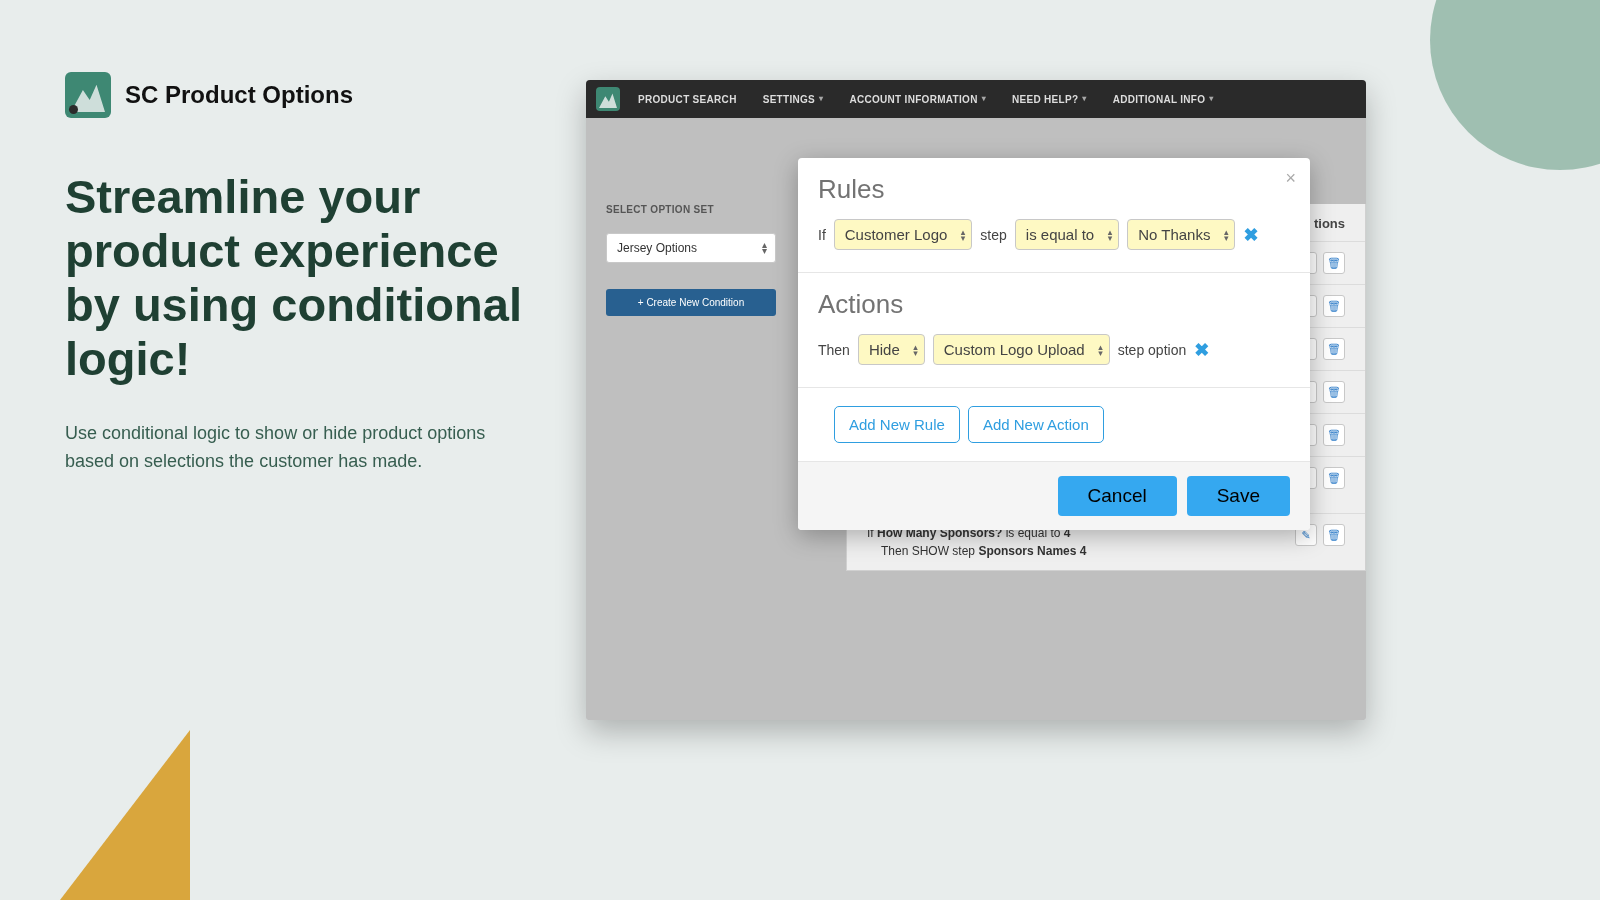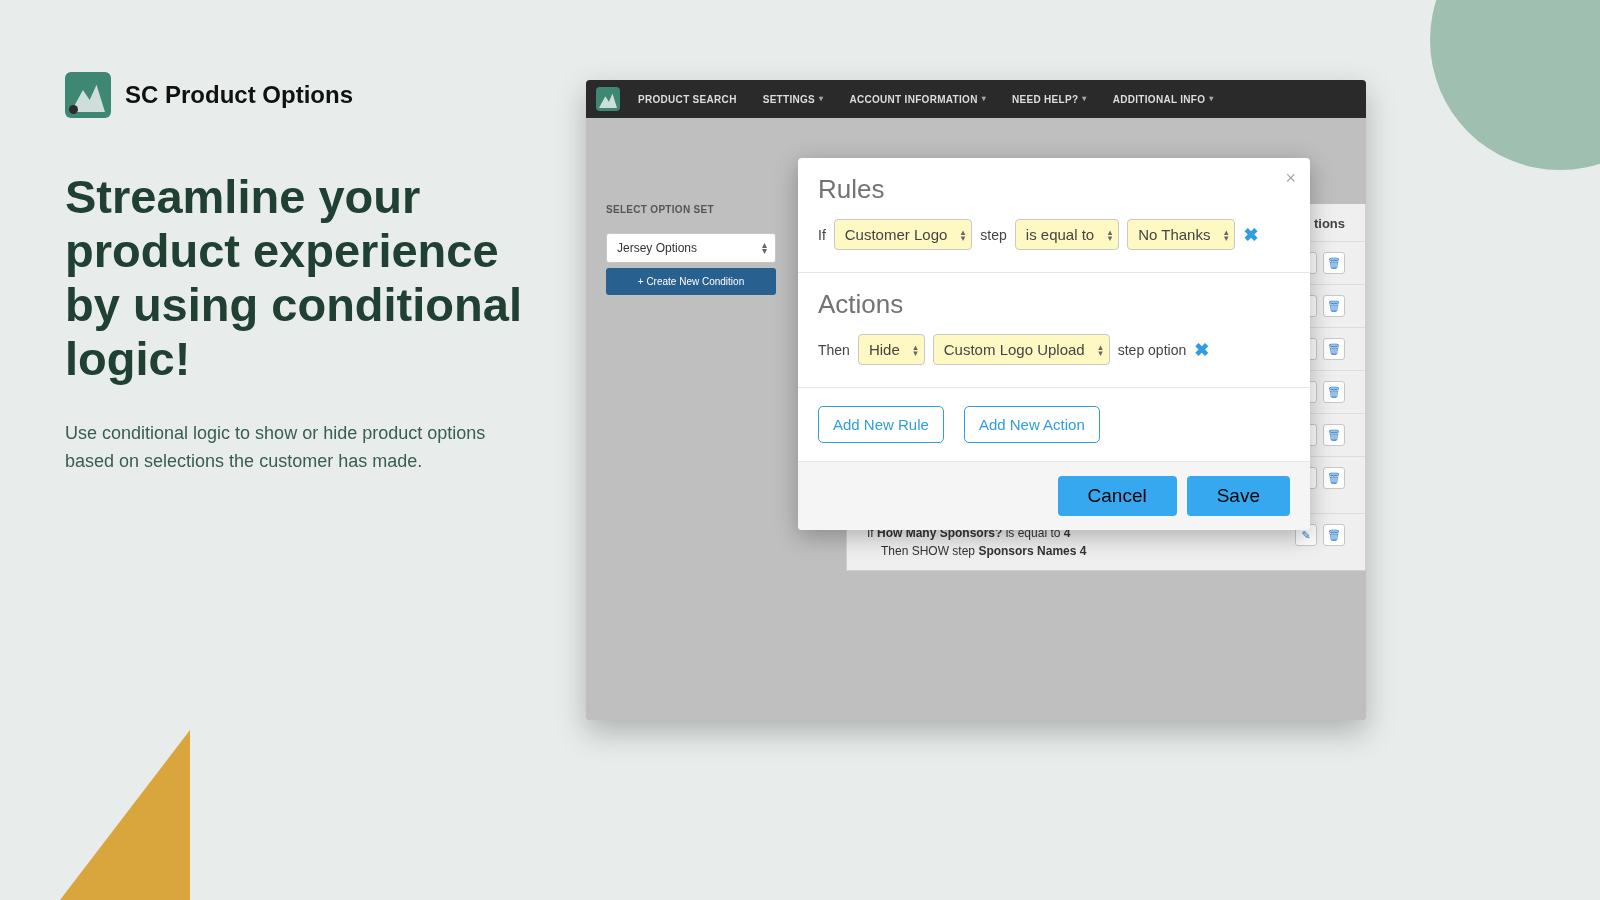--- a/index.html
+++ b/index.html
@@ -23,21 +23,21 @@
 .app-window { position: absolute; left: 586px; top: 80px; width: 780px; height: 640px; background: #bfbfbf; box-shadow: 0 12px 30px rgba(0,0,0,0.25); border-radius: 4px; overflow: hidden; }
 .app-nav { height: 38px; background: #2a2a2a; display: flex; align-items: center; padding: 0 10px; font-size: 10px; color: #ddd; letter-spacing: 0.3px; }
 .nav-logo { width: 24px; height: 24px; background: #3e8873; border-radius: 4px; margin-right: 18px; position: relative; }
 .nav-logo::before { content: ""; position: absolute; inset: 3px; background: #e8edec; clip-path: polygon(0 100%, 35% 35%, 55% 65%, 75% 20%, 100% 100%); opacity: 0.85; }
 .nav-item { margin-right: 26px; text-transform: uppercase; display: flex; align-items: flex-start; gap: 4px; cursor: pointer; font-weight: bold; }
 .chev { font-size: 8px; opacity: .7; }
 
 .app-body { position: relative; background: #bfbfbf; height: calc(100% - 38px); }
 .sidebar { position: absolute; left: 20px; top: 86px; width: 180px; }
 .section-label { font-size: 10px; font-weight: 700; color: #555; letter-spacing: 0.3px; margin-bottom: 18px; }
-.faux-select { width: 170px; padding: 7px 10px; background: #fff; border: 1px solid #c8c8c8; border-radius: 3px; font-size: 12px; position: relative; margin-bottom: 5px; color:#333; }
+.faux-select { width: 170px; padding: 7px 10px; background: #fff; border: 1px solid #c8c8c8; border-radius: 3px; font-size: 12px; position: relative; margin-bottom: 26px; color:#333; }
 .sort-icon { position: absolute; right: 8px; top: 50%; transform: translateY(-50%); font-size: 10px; color: #666; display:flex; flex-direction:column; line-height:6px; }
 .create-btn { width: 170px; background: #286090; color: #fff; border-radius: 3px; font-size: 10px; padding: 8px 0; text-align: center; }
 
 
 .conditions-panel { position: absolute; right: 0; top: 86px; width: 520px; background: #efefef; border: 1px solid #d0d0d0; border-top: none; }
 .cond-header { padding: 12px 20px 10px; display:flex; justify-content:flex-end; }
 .cond-header span { font-size: 13px; font-weight: 600; color: #444; }
 .cond-row { display: flex; justify-content: space-between; align-items: flex-start; border-top: 1px solid #dcdcdc; padding: 10px 20px; font-size: 12px; color: #333; }
 .cond-text { line-height: 1.5; }
 .cond-text .l2 { padding-left: 14px; }
@@ -49,21 +49,21 @@
 
 .modal { position: absolute; left: 212px; top: 40px; width: 512px; background: #fff; border-radius: 4px; box-shadow: 0 6px 24px rgba(0,0,0,0.28); font-size: 14px; color: #333; }
 .modal-close { position: absolute; top: 10px; right: 14px; font-size: 18px; color: #aaa; cursor: pointer; }
 .modal-section { padding: 16px 20px 22px; border-bottom: 1px solid #e6e6e6; }
 .modal h2 { font-size: 26px; font-weight: 400; color: #737373; margin-bottom: 14px; }
 .rule-line { display: flex; align-items: center; flex-wrap: wrap; gap: 8px; color: #444; }
 .rule-line .lbl { font-size: 14px; }
 .sel { border: 1px solid #c8c8c8; border-radius: 4px; padding: 6px 24px 6px 10px; background: #fef9c3; position: relative; font-size: 15px; display: inline-flex; align-items: center; cursor: pointer; }
 .sel .sort-icon { right: 6px; font-size: 9px; }
 .x-remove { color: #2f9ee0; font-size: 18px; font-weight: 700; cursor: pointer; }
-.modal-addrow { padding: 18px 20px; display: flex; gap: 20px; }
+.modal-addrow { padding: 18px 20px; display: flex; gap: 8px; margin-left: 16px; }
 .outline-btn { border: 1px solid #2f9ee0; color: #2f9ee0; background: #fff; padding: 9px 14px; border-radius: 5px; font-size: 15px; cursor: pointer; }
 .modal-footer { background: #f5f5f5; padding: 14px 20px; display: flex; justify-content: flex-end; gap: 10px; border-top: 1px solid #e6e6e6; border-radius: 0 0 4px 4px; }
 .btn { padding: 9px 30px; border-radius: 4px; font-size: 19px; cursor: pointer; border: none; color: #000000; }
 .btn.cancel { background: #35a8f0; }
 .btn.save { background: #35a8f0; }
 </style>
 </head>
 <body>
 
 <div class="corner-circle"></div>

